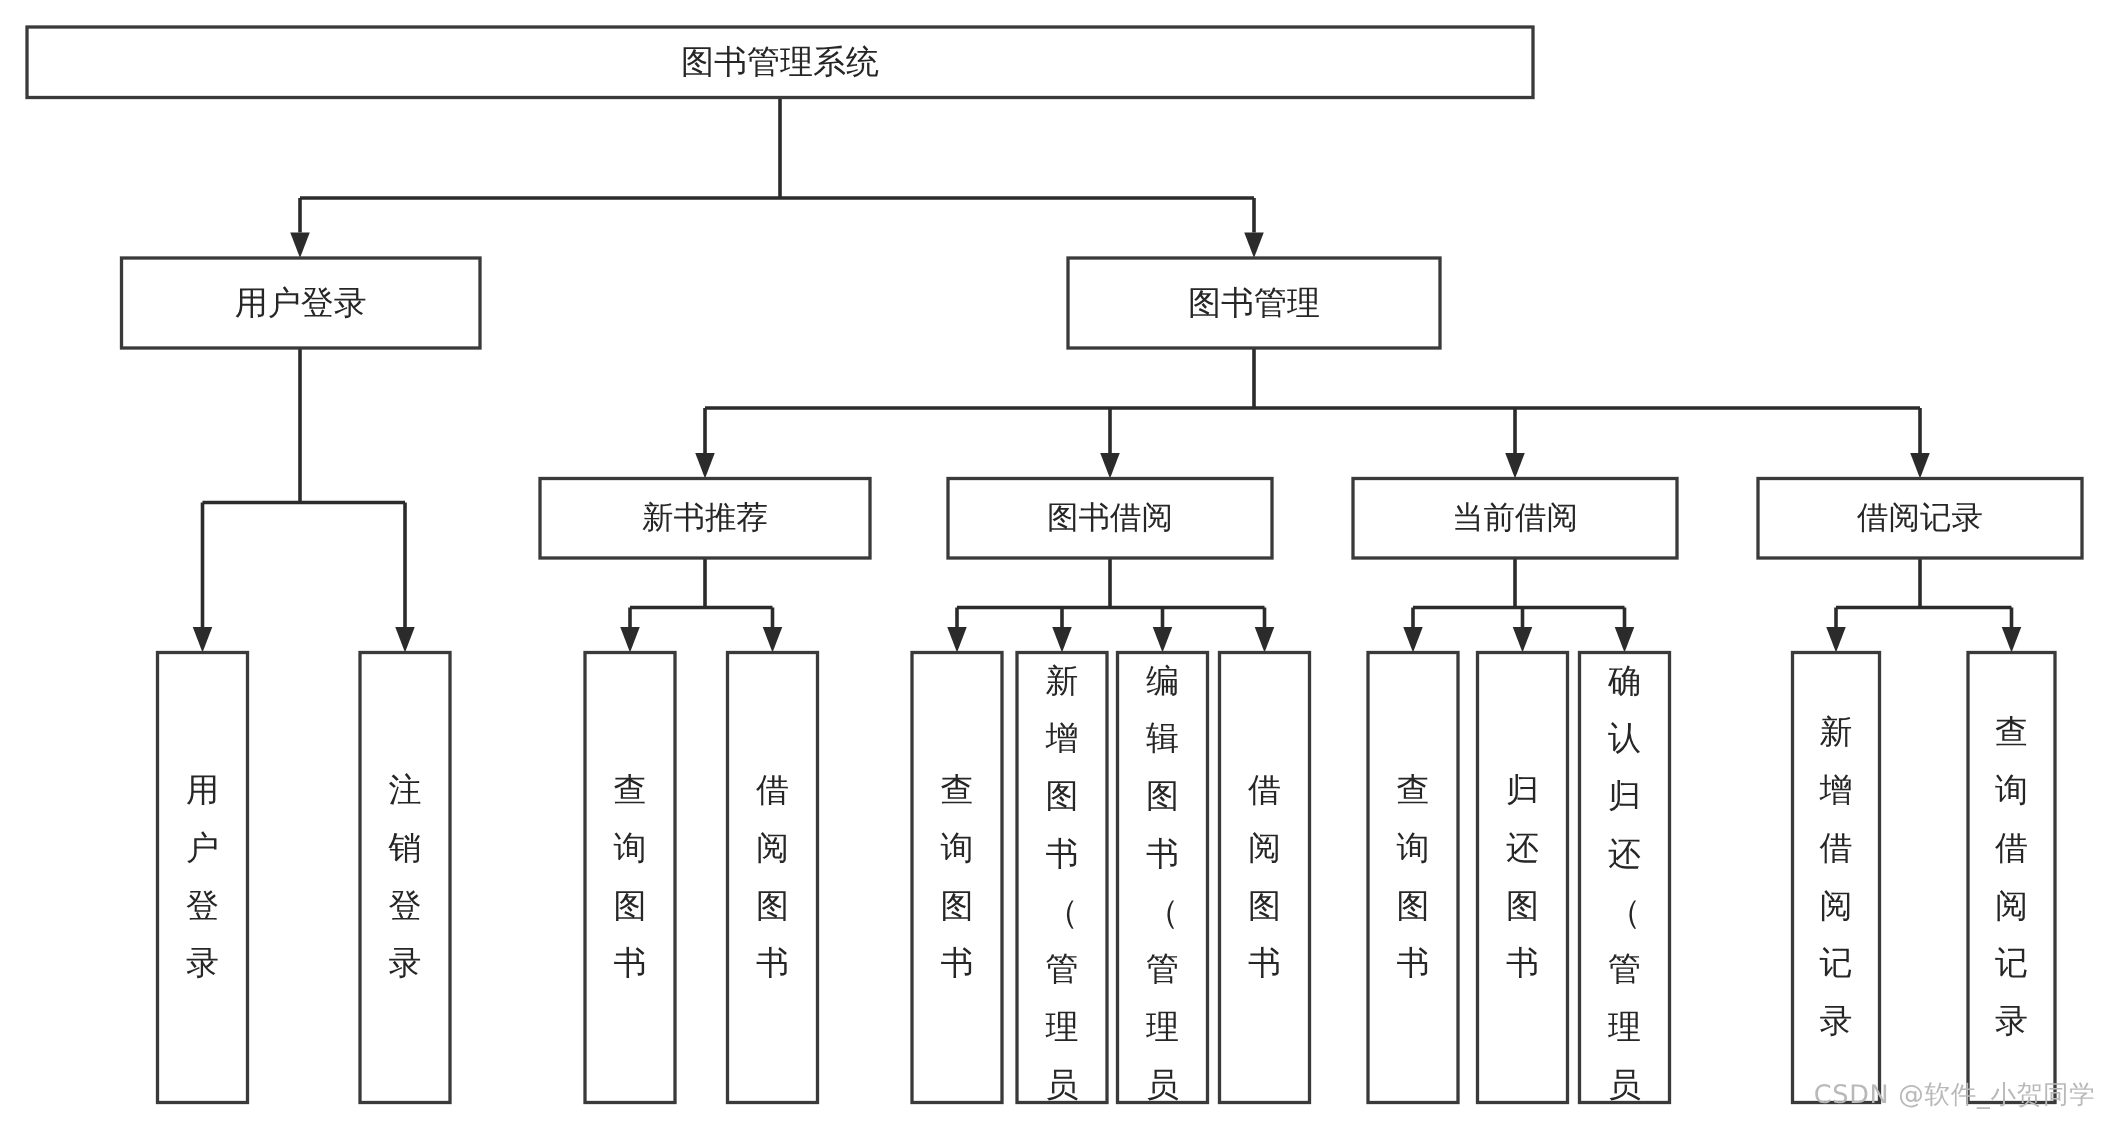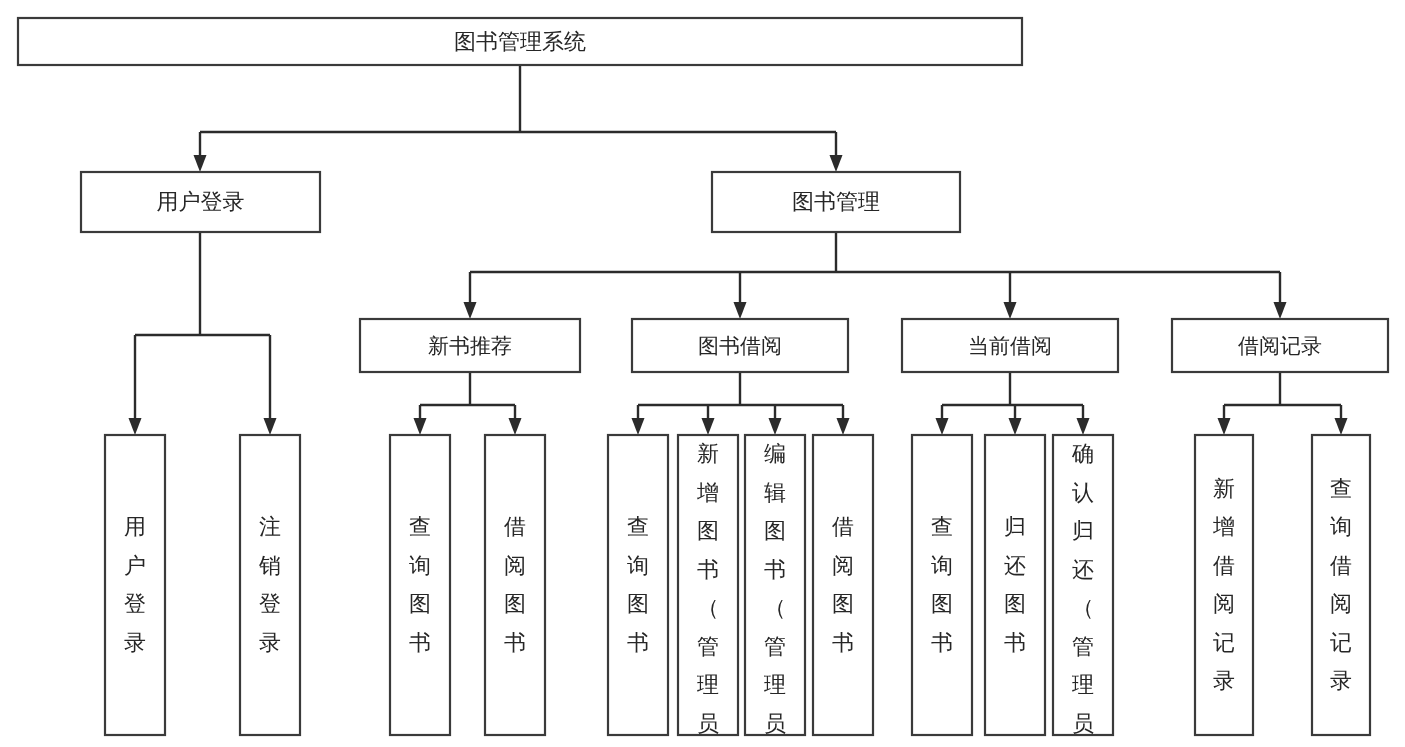--- a/index.html
+++ b/index.html
@@ -221,13 +221,14 @@
         <g>
           <rect class="node-box" x="1195" y="435" width="58" height="300"></rect>
           <text class="vert-label vert-char" x="1224" y="495.5"><tspan x="1224" dy="0">新</tspan><tspan x="1224" dy="38.5">增</tspan><tspan x="1224" dy="38.5">借</tspan><tspan x="1224" dy="38.5">阅</tspan><tspan x="1224" dy="38.5">记</tspan><tspan x="1224" dy="38.5">录</tspan></text>
         </g>
         <g>
           <rect class="node-box" x="1312" y="435" width="58" height="300"></rect>
           <text class="vert-label vert-char" x="1341" y="495.5"><tspan x="1341" dy="0">查</tspan><tspan x="1341" dy="38.5">询</tspan><tspan x="1341" dy="38.5">借</tspan><tspan x="1341" dy="38.5">阅</tspan><tspan x="1341" dy="38.5">记</tspan><tspan x="1341" dy="38.5">录</tspan></text>
         </g>
       </g>
     </svg>
+  <div class="watermark">CSDN @软件_小贺同学</div>
 </div>
 
 </body></html>

